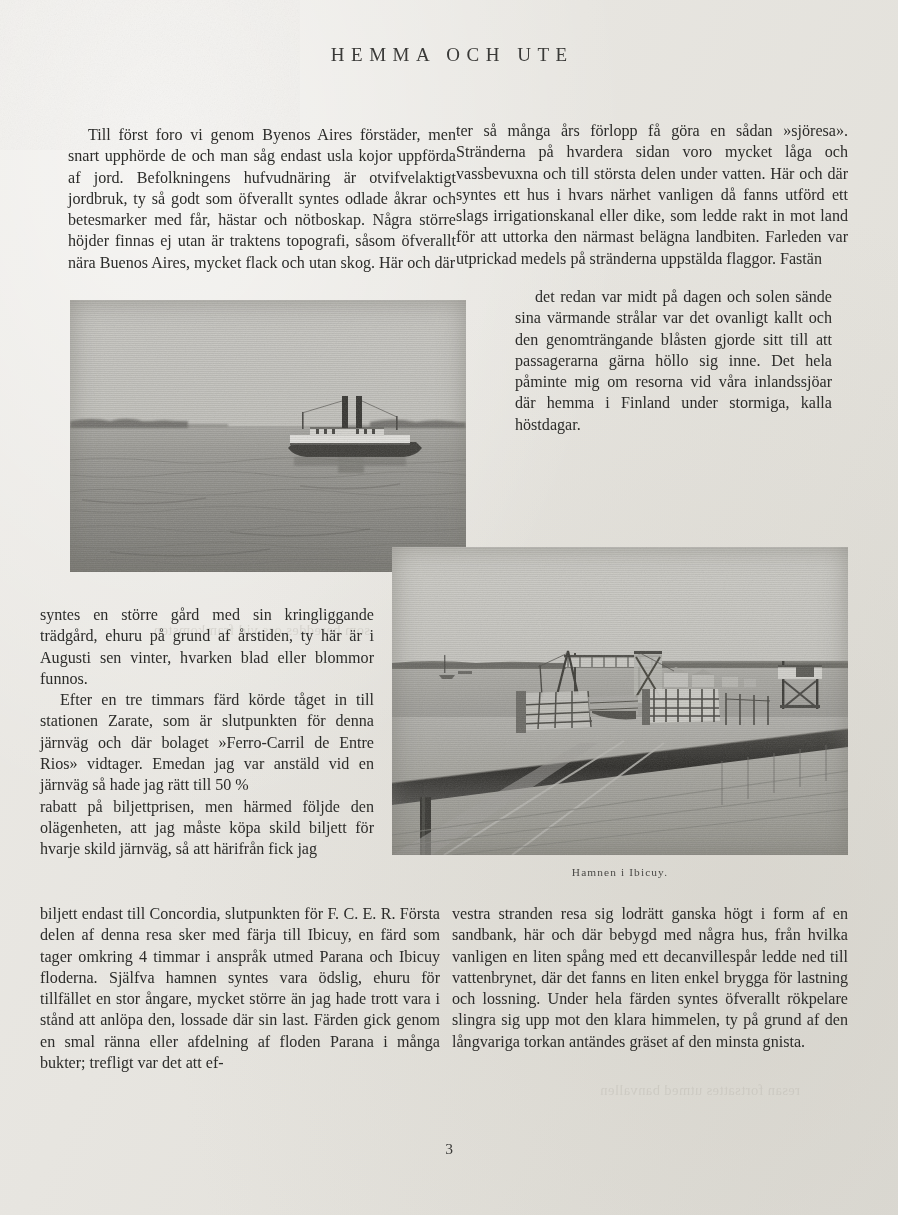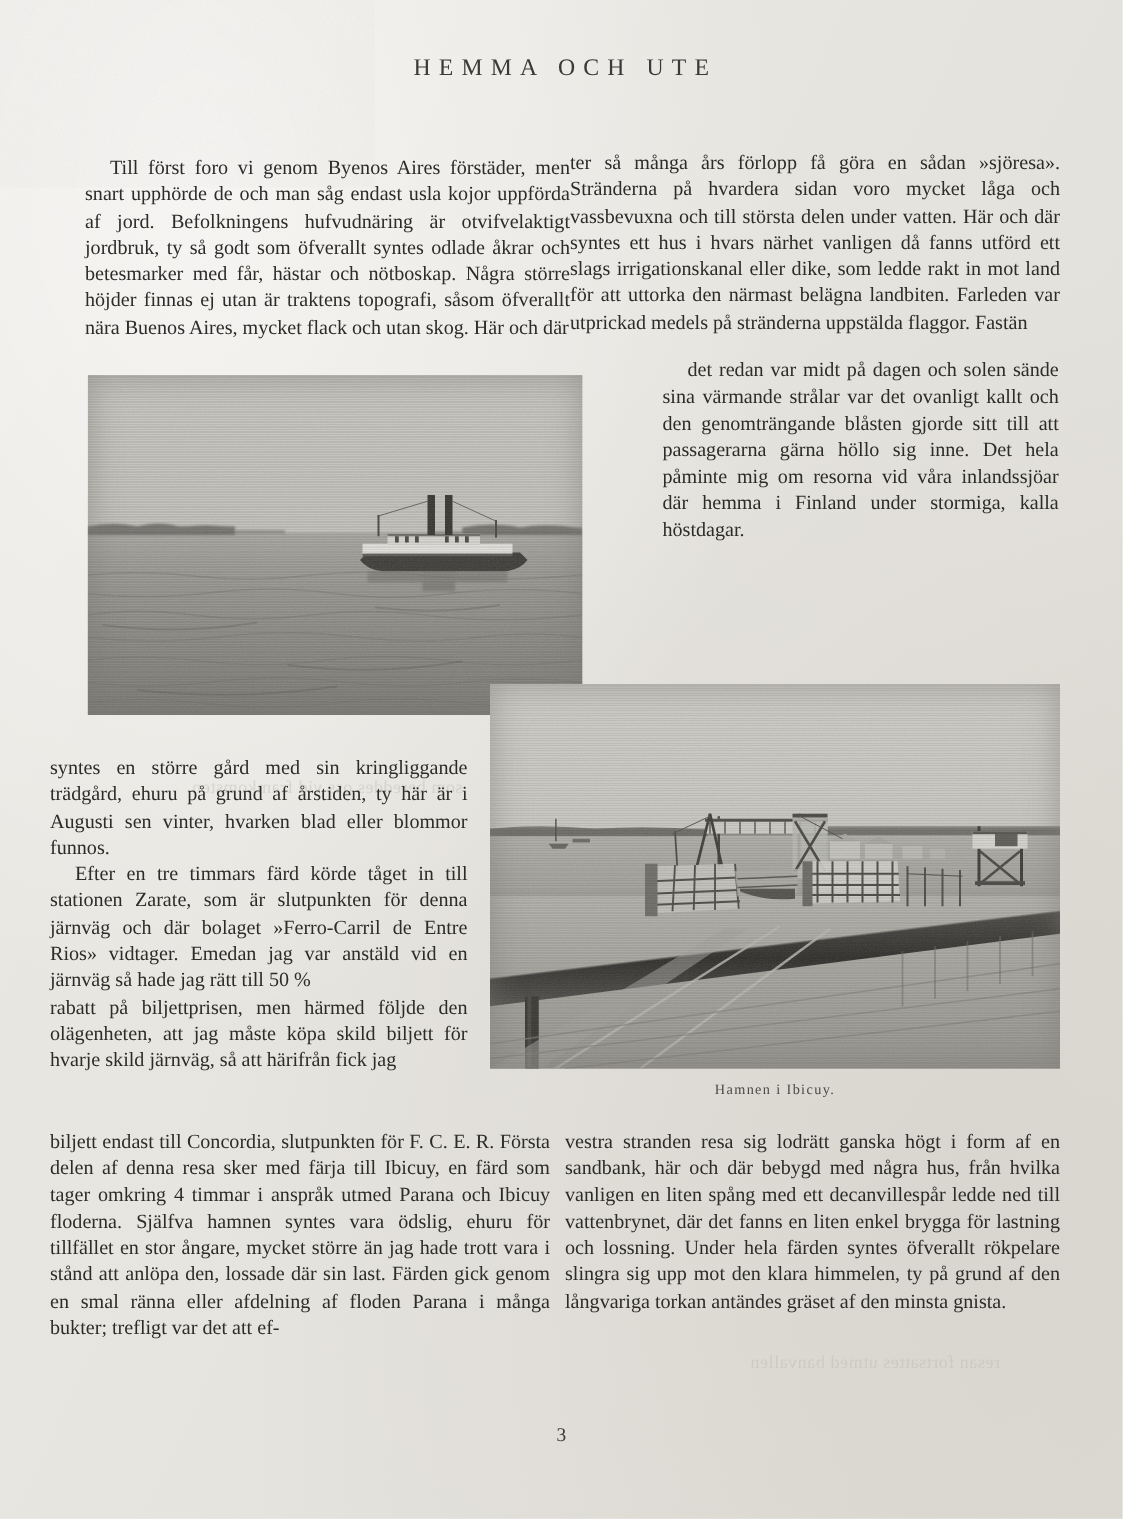--- a/index.html
+++ b/index.html
@@ -56,21 +56,21 @@
     font-size:16.1px;
     line-height:21.3px;
     color:#2c2c2a;
     -webkit-hyphens:none;hyphens:none;
   }
   .col p{margin:0;}
   .col p.ind{text-indent:20px;}
 
   .lead-left{left:68px;top:88px;width:388px;margin-top:36px;}
   .lead-right{left:456px;top:88px;width:392px;margin-top:32px;}
-  .wrap-right{left:530px;top:286px;width:317px;}
+  .wrap-right{left:515px;top:286px;width:317px;}
   .mid-left{left:40px;top:604px;width:334px;}
   .bot-left{left:40px;top:903px;width:400px;}
   .bot-right{left:452px;top:903px;width:396px;}
 
   
   .plate{position:absolute;overflow:hidden;}
   .plate .inner{position:absolute;inset:0;}
   .plate .screen{
     position:absolute;inset:0;
     opacity:.55;

